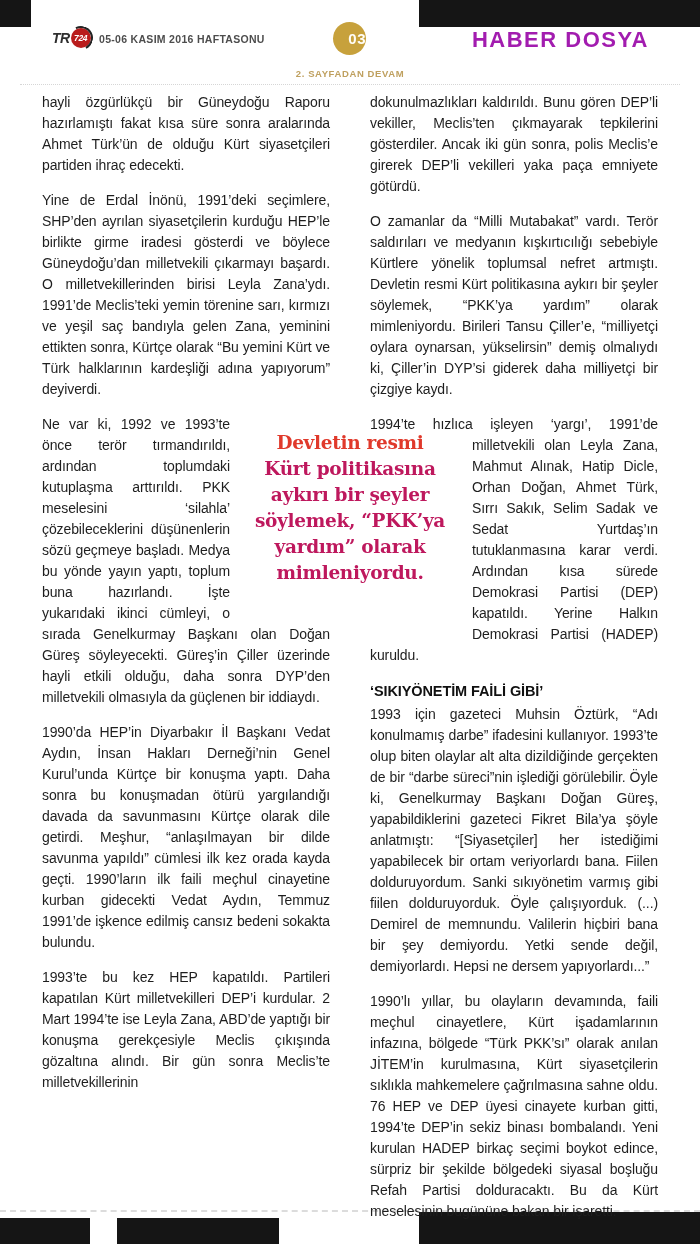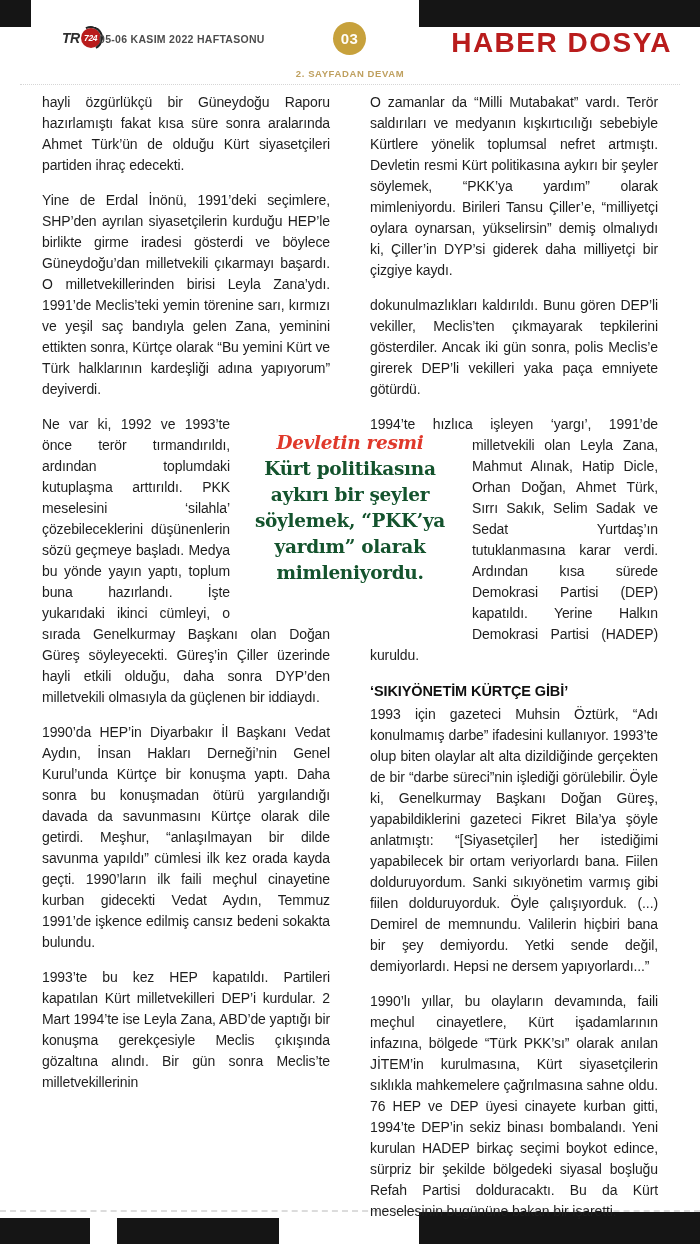--- a/index.html
+++ b/index.html
@@ -9,99 +9,99 @@
   
   .bar{position:absolute;background:#151515;}
   .bar.tl{left:0;top:0;width:31px;height:27px;}
   .bar.tr{left:419px;top:0;width:281px;height:27px;}
   .bar.bl{left:0;top:1218px;width:90px;height:26px;}
   .bar.bl2{left:117px;top:1218px;width:162px;height:26px;}
   .bar.br{left:419px;top:1212px;width:281px;height:32px;}
 
   
   .masthead{position:absolute;left:0;top:0;width:700px;height:92px;}
-  .brand{position:absolute;left:62px;top:28px;display:flex;align-items:center;}
+  .brand{position:absolute;left:52px;top:28px;display:flex;align-items:center;}
   .logo-tr{font-style:italic;font-weight:900;font-size:14px;color:#2e2e2e;letter-spacing:-0.5px;}
   .logo-circle{position:relative;margin-left:1px;width:20px;height:20px;border-radius:50%;
       background:#b91c1c;display:flex;align-items:center;justify-content:center;}
   .logo-circle::before{content:"";position:absolute;inset:-2px;border:2px solid transparent;
       border-right-color:#242424;border-top-color:#242424;border-radius:50%;transform:rotate(18deg);}
   .logo-724{font-style:italic;font-weight:700;font-size:8.5px;color:#fff;letter-spacing:-0.3px;}
   .edition-date{position:absolute;left:99px;top:33px;font-size:10.5px;font-weight:700;
       color:#4d4d4d;letter-spacing:0.3px;white-space:nowrap;}
   .page-badge{position:absolute;left:333px;top:22px;width:33px;height:33px;border-radius:50%;
-      background:#c7a13c;display:flex;align-items:center;justify-content:center;}
+      background:#c7a13c;display:flex;align-items:center;justify-content:flex-end;}
   .page-badge span{color:#fffdf7;font-size:15px;font-weight:700;letter-spacing:0.5px;}
   .continuation{position:absolute;left:250px;top:68px;width:200px;text-align:center;
       font-size:9.5px;font-weight:700;color:#bfa05f;letter-spacing:0.6px;}
-  .section-title{position:absolute;right:28px;top:27px;font-size:28px;font-weight:700;
-      color:#b91c1c;letter-spacing:1.5px;white-space:nowrap;}
+  .section-title{position:absolute;right:51px;top:27px;font-size:22px;font-weight:700;
+      color:#a21caf;letter-spacing:1.5px;white-space:nowrap;}
   .rule-top{position:absolute;left:20px;right:20px;top:84px;border-top:1px dotted #d6d6d6;}
   .rule-bottom{position:absolute;left:0;right:0;top:1210px;border-top:2px dashed #dcdcdc;}
 
   
   .article{position:absolute;left:42px;top:92px;width:616px;display:flex;gap:40px;}
   .col{width:297px;text-align:justify;font-size:14px;line-height:21px;letter-spacing:-0.1px;}
   .col p{margin:0 0 14px 0;}
   .col h3{margin:10px 0 2px 0;font-size:14.5px;line-height:22px;font-weight:700;color:#101010;
       letter-spacing:-0.1px;text-align:left;}
   .spacer-left{float:right;width:90px;height:205px;margin-left:10px;}
   .spacer-right{float:left;display:block;width:92px;height:195px;margin-right:10px;}
 
   
   .pull-quote{position:absolute;left:250px;top:430px;width:200px;text-align:center;
       font-family:"DejaVu Serif",serif;font-weight:700;font-size:18.5px;line-height:26px;
       letter-spacing:-0.3px;}
-  .pq-red{color:#e0392b;display:block;font-style:italic;}
-  .pq-navy{color:#14532d;}
+  .pq-red{color:#e0392b;display:block;}
+  .pq-navy{color:#be185d;}
 </style>
 </head>
 <body>
 
 <div id="page">
 
   <div class="bar tl"></div>
   <div class="bar tr"></div>
   <div class="bar bl"></div>
   <div class="bar bl2"></div>
   <div class="bar br"></div>
   <div class="rule-bottom"></div>
 
   <div class="masthead">
     <div class="brand">
       <span class="logo-tr">TR</span>
       <span class="logo-circle">
         <span class="logo-724">724</span>
       </span>
     </div>
-    <div class="edition-date">05-06 KASIM 2022 HAFTASONU</div>
+    <div class="edition-date">05-06 KASIM 2016 HAFTASONU</div>
     <div class="page-badge">
       <span>03</span>
     </div>
     <div class="continuation">2. SAYFADAN DEVAM</div>
     <div class="section-title">HABER DOSYA</div>
     <div class="rule-top"></div>
   </div>
 
   <div class="article">
 
     <div class="col">
       <p>hayli özgürlükçü bir Güneydoğu Raporu hazırlamıştı fakat kısa süre sonra aralarında Ahmet Türk’ün de olduğu Kürt siyasetçileri partiden ihraç edecekti.</p>
       <p>Yine de Erdal İnönü, 1991’deki seçimlere, SHP’den ayrılan siyasetçilerin kurduğu HEP’le birlikte girme iradesi gösterdi ve böylece Güneydoğu’dan milletvekili çıkarmayı başardı. O milletvekillerinden birisi Leyla Zana’ydı. 1991’de Meclis’teki yemin törenine sarı, kırmızı ve yeşil saç bandıyla gelen Zana, yeminini ettikten sonra, Kürtçe olarak “Bu yemini Kürt ve Türk halklarının kardeşliği adına yapıyorum” deyiverdi.</p>
       <div class="spacer-left"></div>
       <p>Ne var ki, 1992 ve 1993’te önce terör tırmandırıldı, ardından toplumdaki kutuplaşma arttırıldı. PKK meselesini ‘silahla’ çözebileceklerini düşünenlerin sözü geçmeye başladı. Medya bu yönde yayın yaptı, toplum buna hazırlandı. İşte yukarıdaki ikinci cümleyi, o sırada Genelkurmay Başkanı olan Doğan Güreş söyleyecekti. Güreş’in Çiller üzerinde hayli etkili olduğu, daha sonra DYP’den milletvekili olmasıyla da güçlenen bir iddiaydı.</p>
       <p>1990’da HEP’in Diyarbakır İl Başkanı Vedat Aydın, İnsan Hakları Derneği’nin Genel Kurul’unda Kürtçe bir konuşma yaptı. Daha sonra bu konuşmadan ötürü yargılandığı davada da savunmasını Kürtçe olarak dile getirdi. Meşhur, “anlaşılmayan bir dilde savunma yapıldı” cümlesi ilk kez orada kayda geçti. 1990’ların ilk faili meçhul cinayetine kurban gidecekti Vedat Aydın, Temmuz 1991’de işkence edilmiş cansız bedeni sokakta bulundu.</p>
       <p>1993’te bu kez HEP kapatıldı. Partileri kapatılan Kürt milletvekilleri DEP’i kurdular. 2 Mart 1994’te ise Leyla Zana, ABD’de yaptığı bir konuşma gerekçesiyle Meclis çıkışında gözaltına alındı. Bir gün sonra Meclis’te milletvekillerinin</p>
     </div>
 
     <div class="col">
+      <p>dokunulmazlıkları kaldırıldı. Bunu gören DEP’li vekiller, Meclis’ten çıkmayarak tepkilerini gösterdiler. Ancak iki gün sonra, polis Meclis’e girerek DEP’li vekilleri yaka paça emniyete götürdü.</p>
       <p>O zamanlar da “Milli Mutabakat” vardı. Terör saldırıları ve medyanın kışkırtıcılığı sebebiyle Kürtlere yönelik toplumsal nefret artmıştı. Devletin resmi Kürt politikasına aykırı bir şeyler söylemek, “PKK’ya yardım” olarak mimleniyordu. Birileri Tansu Çiller’e, “milliyetçi oylara oynarsan, yükselirsin” demiş olmalıydı ki, Çiller’in DYP’si giderek daha milliyetçi bir çizgiye kaydı.</p>
-      <p>dokunulmazlıkları kaldırıldı. Bunu gören DEP’li vekiller, Meclis’ten çıkmayarak tepkilerini gösterdiler. Ancak iki gün sonra, polis Meclis’e girerek DEP’li vekilleri yaka paça emniyete götürdü.</p>
       <p><span>1994’te hızlıca işleyen ‘yargı’, 1991’de milletvekili </span><span class="spacer-right"></span><span>olan Leyla Zana, Mahmut Alınak, Hatip Dicle, Orhan Doğan, Ahmet Türk, Sırrı Sakık, Selim Sadak ve Sedat Yurtdaş’ın tutuklanmasına karar verdi. Ardından kısa sürede Demokrasi Partisi (DEP) kapatıldı. Yerine Halkın Demokrasi Partisi (HADEP) kuruldu.</span></p>
-      <h3>‘SIKIYÖNETİM KÜRTÇE GİBİ’</h3>
+      <h3>‘SIKIYÖNETİM FAİLİ GİBİ’</h3>
       <p>1993 için gazeteci Muhsin Öztürk, “Adı konulmamış darbe” ifadesini kullanıyor. 1993’te olup biten olaylar alt alta dizildiğinde gerçekten de bir “darbe süreci”nin işlediği görülebilir. Öyle ki, Genelkurmay Başkanı Doğan Güreş, yapabildiklerini gazeteci Fikret Bila’ya şöyle anlatmıştı: “[Siyasetçiler] her istediğimi yapabilecek bir ortam veriyorlardı bana. Fiilen dolduruyordum. Sanki sıkıyönetim varmış gibi fiilen dolduruyorduk. Öyle çalışıyorduk. (...) Demirel de memnundu. Valilerin hiçbiri bana bir şey demiyordu. Yetki sende değil, demiyorlardı. Hepsi ne dersem yapıyorlardı...”</p>
       <p>1990’lı yıllar, bu olayların devamında, faili meçhul cinayetlere, Kürt işadamlarının infazına, bölgede “Türk PKK’sı” olarak anılan JİTEM’in kurulmasına, Kürt siyasetçilerin sıklıkla mahkemelere çağrılmasına sahne oldu. 76 HEP ve DEP üyesi cinayete kurban gitti, 1994’te DEP’in sekiz binası bombalandı. Yeni kurulan HADEP birkaç seçimi boykot edince, sürpriz bir şekilde bölgedeki siyasal boşluğu Refah Partisi dolduracaktı. Bu da Kürt meselesinin bugününe bakan bir işaretti.</p>
     </div>
 
   </div>
 
   <div class="pull-quote">
     <span class="pq-red">Devletin resmi</span>
     <span class="pq-navy">Kürt politikasına aykırı bir şeyler söylemek, “PKK’ya yardım” olarak mimleniyordu.</span>
   </div>

